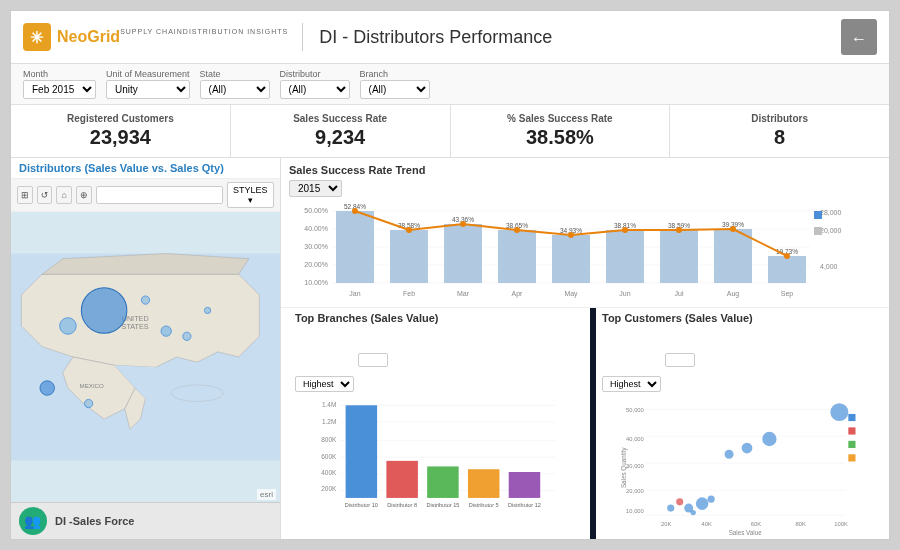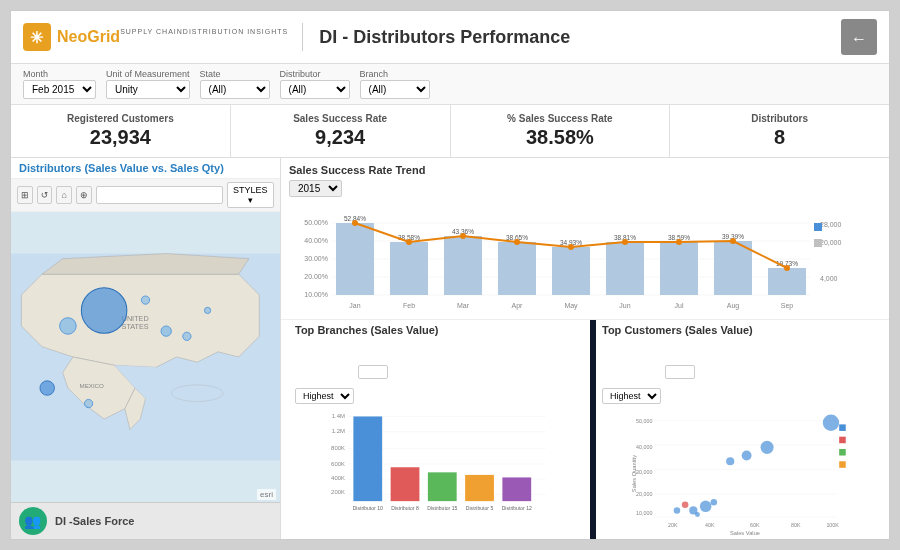--- a/index.html
+++ b/index.html
@@ -9,21 +9,21 @@
     .main-container { width: 880px; height: 530px; background: #fff; border: 1px solid #ccc; display: flex; flex-direction: column; }
     
     
     .header { display: flex; align-items: center; background: #fff; border-bottom: 1px solid #ddd; padding: 8px 12px; min-height: 52px; }
     .logo-area { display: flex; align-items: center; gap: 6px; padding-right: 14px; border-right: 1px solid #ccc; }
     .logo-icon { width: 28px; height: 28px; }
     .logo-text { display: flex; flex-direction: row; }
     .logo-name { font-size: 16px; font-weight: bold; color: #e8a020; }
     .logo-sub1 { font-size: 7px; color: #666; letter-spacing: 1px; text-transform: uppercase; }
     .logo-sub2 { font-size: 7px; color: #666; letter-spacing: 1px; text-transform: uppercase; }
-    .page-title { font-size: 18px; font-weight: bold; color: #333; margin-left: 16px; flex: 1; }
+    .page-title { font-size: 18px; font-weight: normal; color: #333; margin-left: 16px; flex: 1; }
     .back-btn { width: 36px; height: 36px; background: #888; border: none; border-radius: 3px; cursor: pointer; display: flex; align-items: center; justify-content: center; color: #fff; font-size: 16px; }
     
     
     .filters { display: flex; align-items: center; gap: 10px; padding: 5px 12px; background: #f9f9f9; border-bottom: 1px solid #e0e0e0; flex-wrap: nowrap; }
     .filter-group { display: flex; flex-direction: column; gap: 1px; }
     .filter-label { font-size: 9px; color: #666; }
     .filter-select { font-size: 10px; padding: 2px 4px; border: 1px solid #ccc; background: #fff; border-radius: 2px; min-width: 70px; }
     
     
     .kpi-row { display: flex; border-bottom: 1px solid #ddd; }
@@ -46,21 +46,21 @@
     .map-footer { display: flex; align-items: center; background: #e8e8e8; border-top: 1px solid #ccc; padding: 4px 8px; gap: 8px; cursor: pointer; }
     .map-footer-icon { width: 28px; height: 28px; background: #2a7; border-radius: 50%; display: flex; align-items: center; justify-content: center; color: #fff; font-size: 14px; }
     .map-footer-label { font-size: 11px; font-weight: bold; color: #444; }
     
     
     .right-panel { flex: 1; display: flex; flex-direction: column; overflow: hidden; }
     
     
     .trend-section { padding: 6px 8px; border-bottom: 1px solid #eee; }
     .section-title { font-size: 11px; font-weight: bold; color: #333; margin-bottom: 4px; }
-    .trend-controls { display: flex; align-items: center; gap: 6px; margin-bottom: 16px; }
+    .trend-controls { display: flex; align-items: center; gap: 6px; margin-bottom: 4px; }
     .year-select { font-size: 10px; padding: 1px 4px; border: 1px solid #ccc; border-radius: 2px; }
     .trend-chart { position: relative; height: 100px; }
     
     
     .bottom-charts { display: flex; flex: 1; overflow: hidden; }
     .bottom-left { flex: 1; border-right: 6px solid #0f172a; padding: 4px 14px; display: flex; flex-direction: column; }
     .bottom-right { flex: 1; padding: 4px 6px; display: flex; flex-direction: column; }
     .chart-controls { display: flex; align-items: center; gap: 4px; margin-bottom: 4px; }
     .chart-select { font-size: 9px; padding: 1px 3px; border: 1px solid #ccc; border-radius: 2px; background: #fff; margin-top: 48px; }
     .chart-input { font-size: 9px; width: 30px; padding: 1px 3px; border: 1px solid #ccc; border-radius: 2px; }

